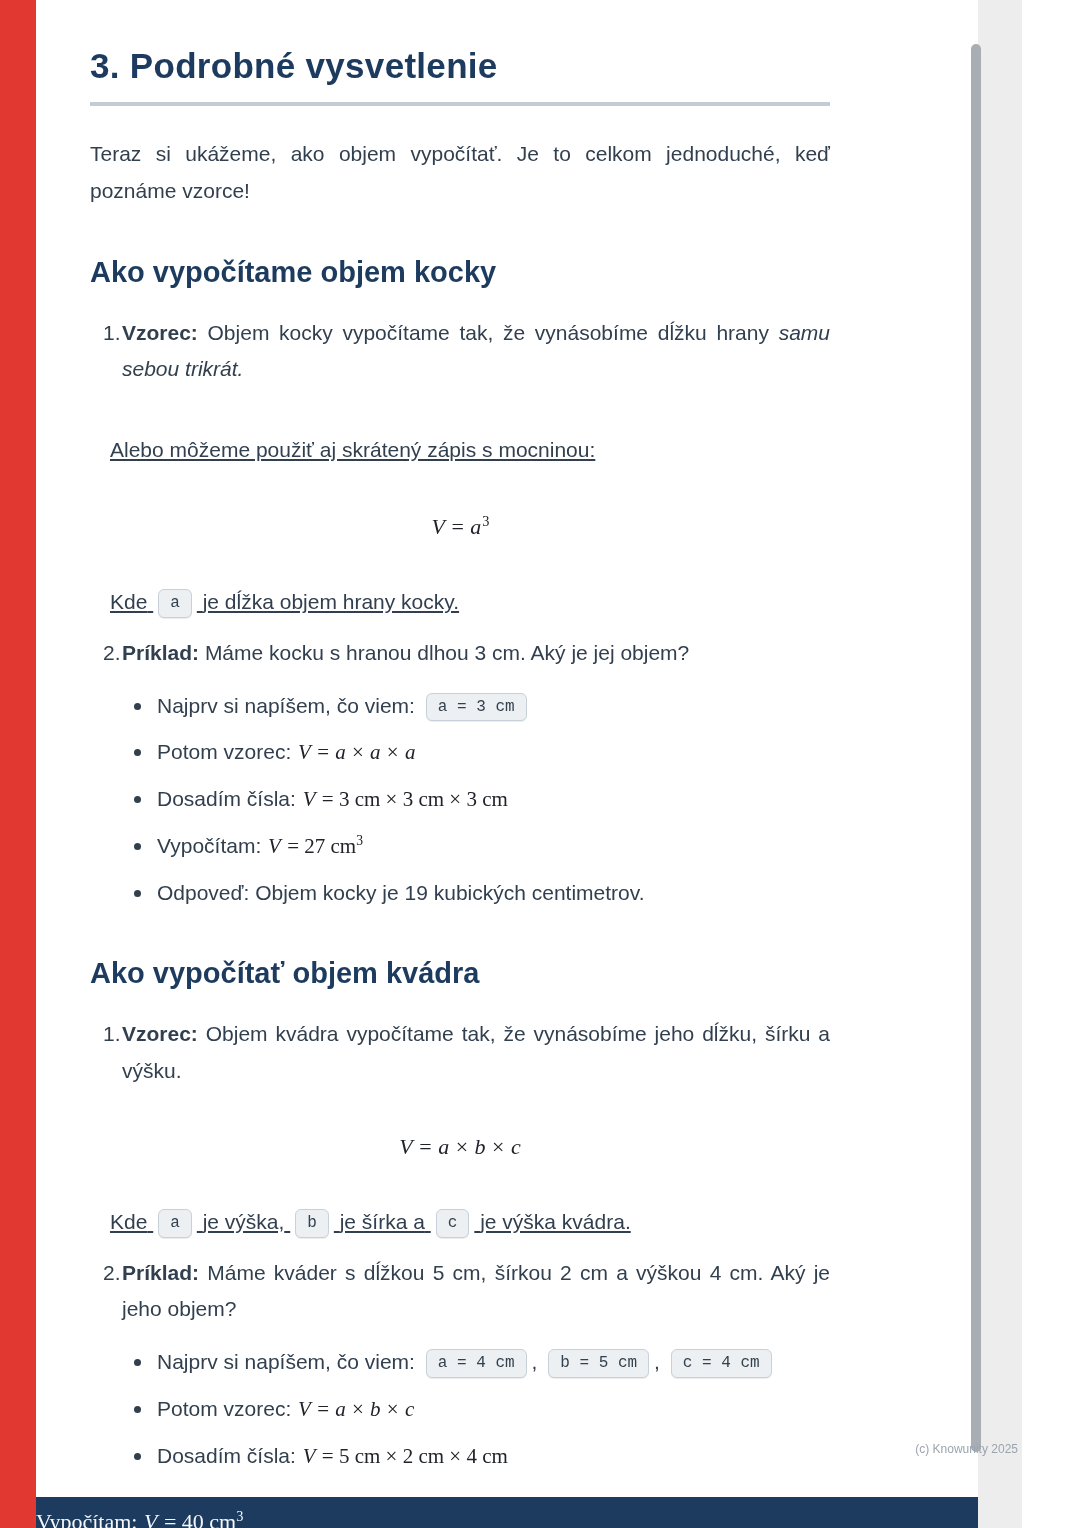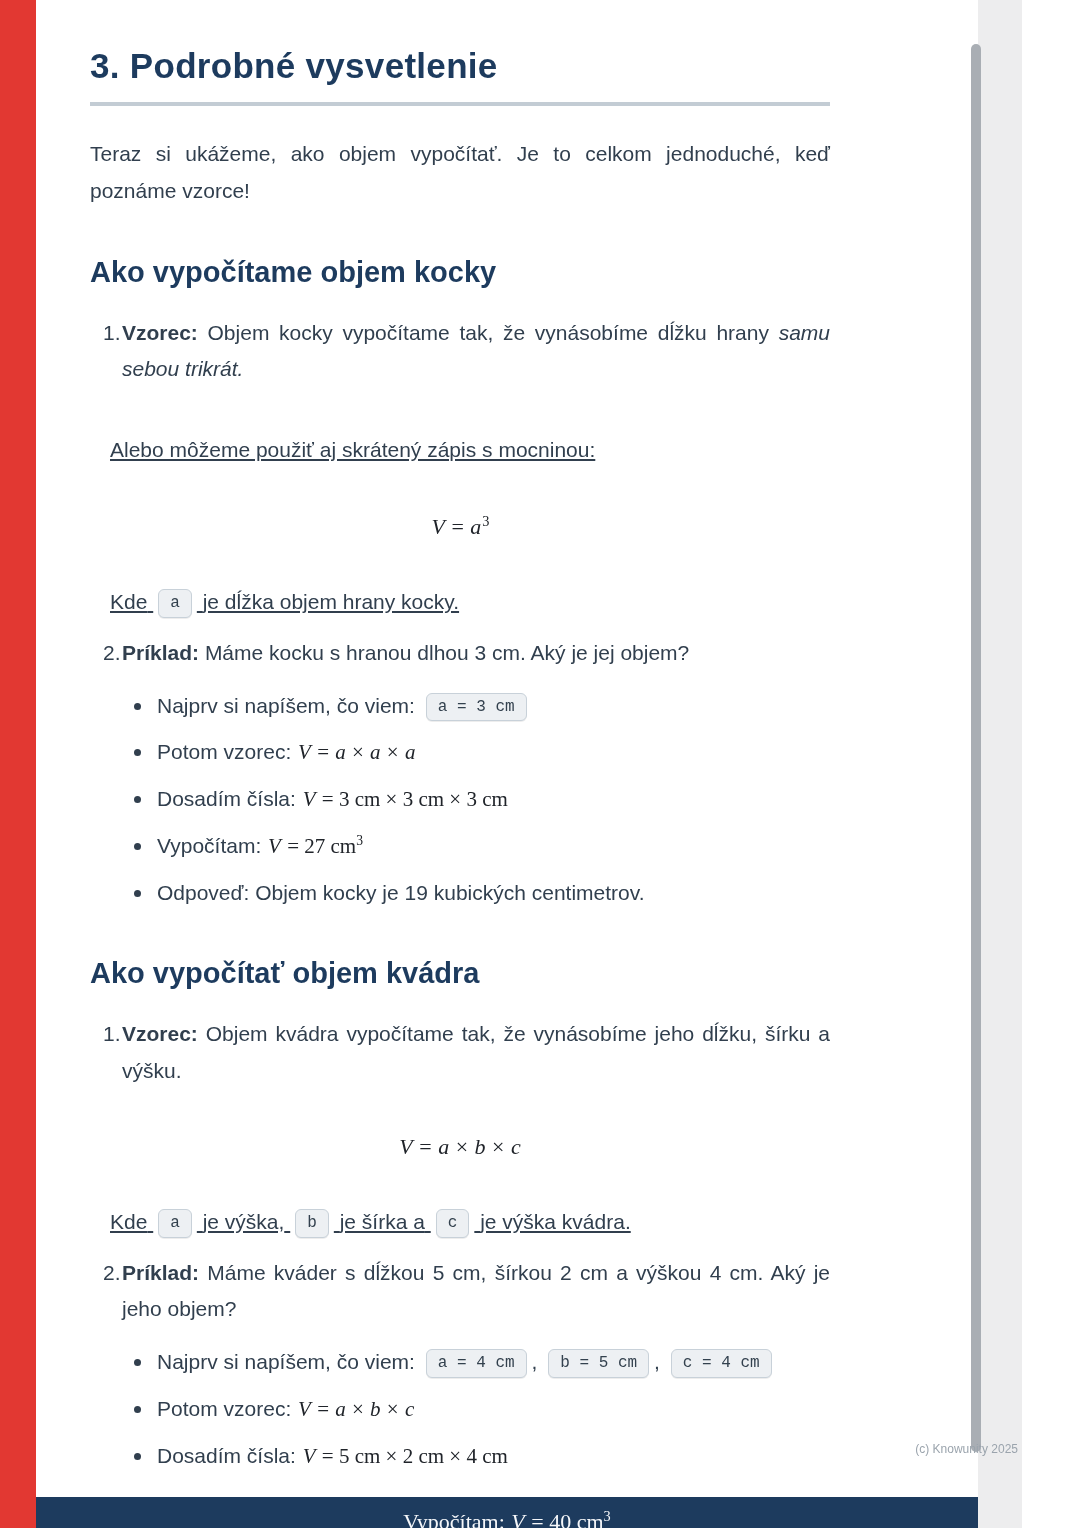--- a/index.html
+++ b/index.html
@@ -66,21 +66,21 @@
   }
   .ulist li::before {
     content:""; position:absolute; left:12px; top:15px;
     width:7px; height:7px; border-radius:50%; background:#313f4e;
   }
   .math-inline {
     font-family:"Liberation Serif", serif; font-size:21px; color:#20242a;
   }
   .footer-bar {
     position:absolute; left:36px; right:102px; bottom:0; height:31px;
-    background:#1d3b5e; overflow:hidden; text-align:center;
+    background:#1d3b5e; overflow:hidden; 
   }
   .footer-bar .math-inline {
     display:inline-block; margin-top:11px; color:#f5f7fa; font-size:22px;
   }
   .scroll-track {
     position:absolute; top:0; bottom:0; right:58px; width:44px;
     background:#ededee;
   }
   .scroll-thumb {
     position:absolute; top:44px; right:99px; width:10px; height:1408px;

